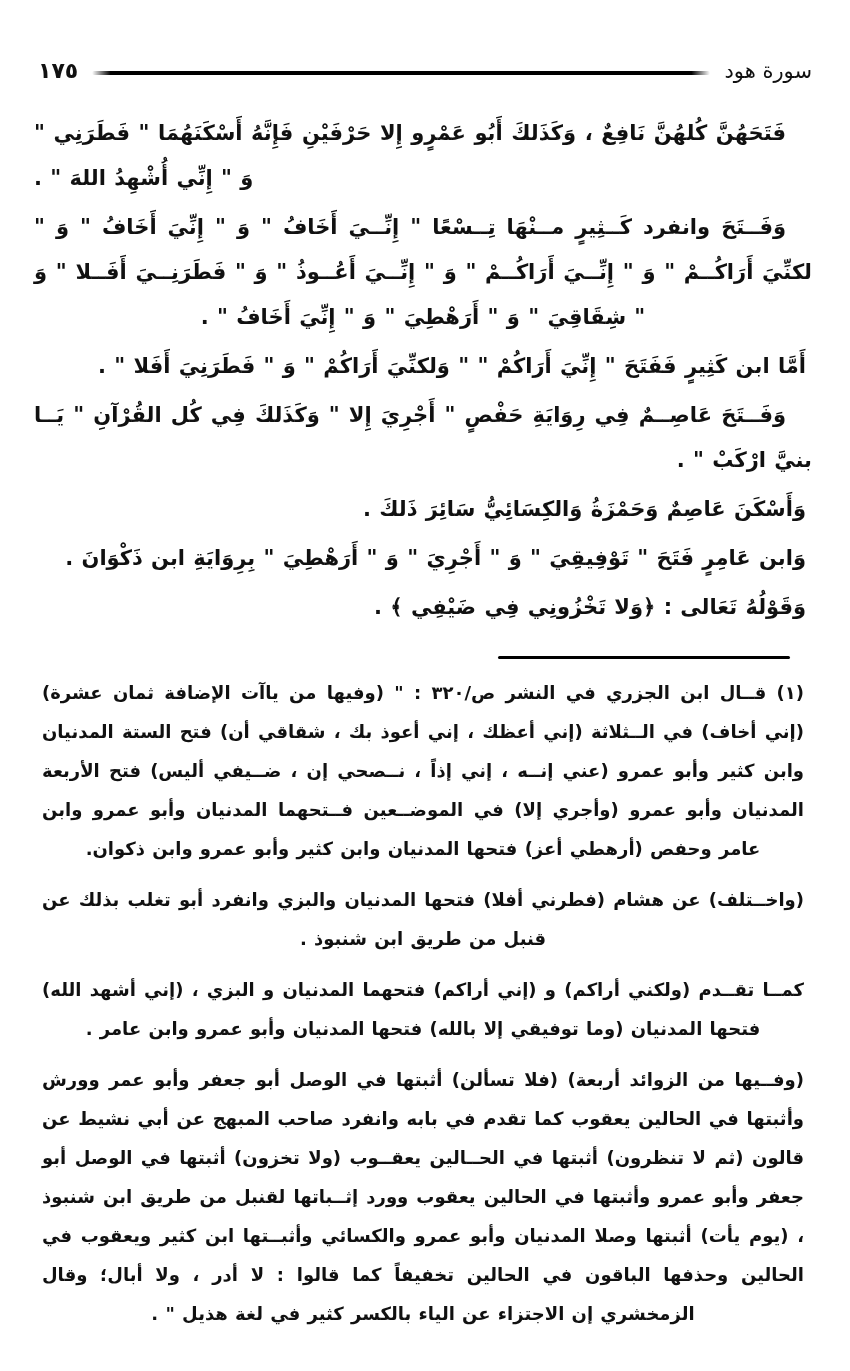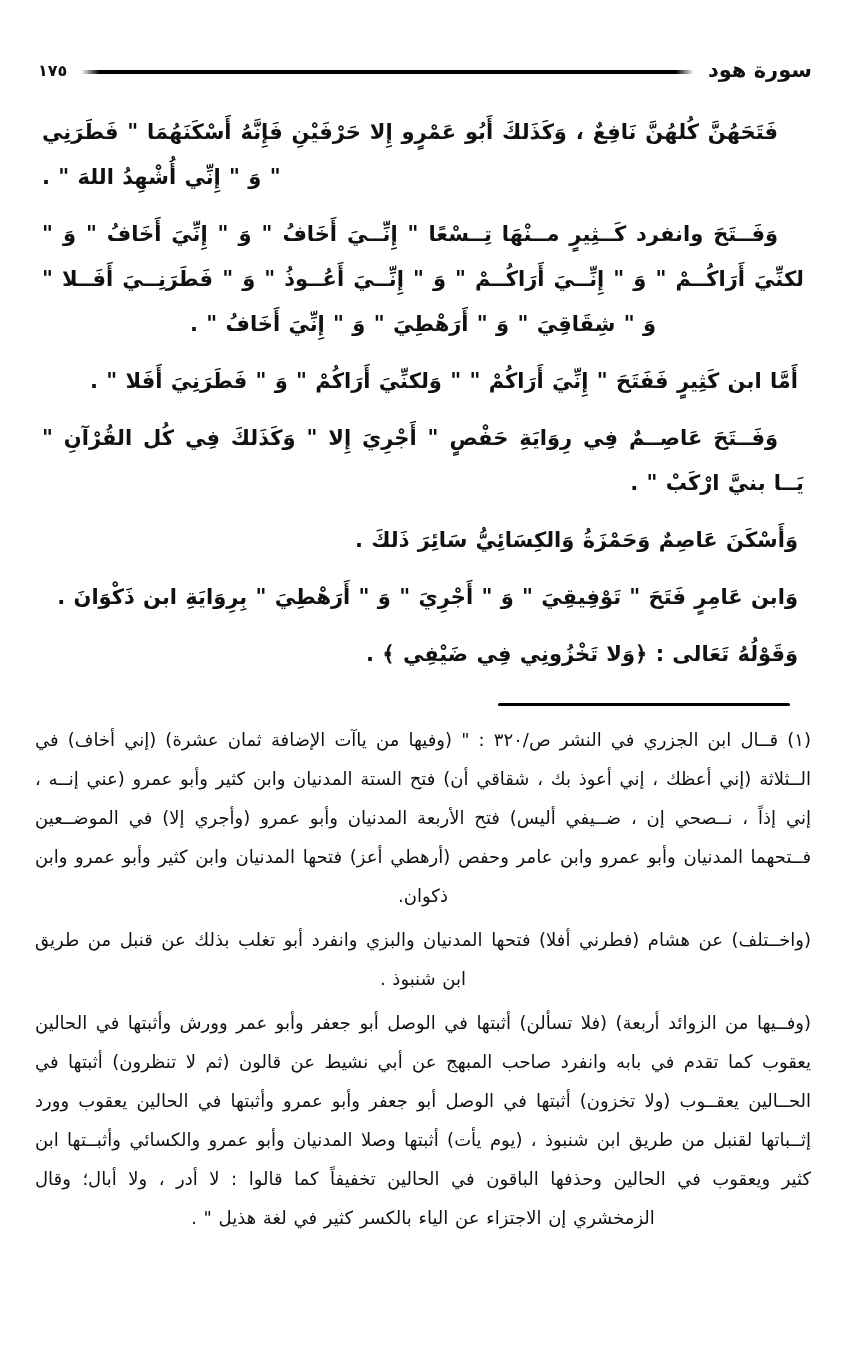--- a/index.html
+++ b/index.html
@@ -25,39 +25,39 @@
   
   .header {
     display: flex;
     align-items: center;
     gap: 14px;
     padding: 0 4px 0 8px;
     margin-bottom: 28px;
   }
   .section-title {
     font-size: 21px;
-    font-weight: bold;
+    font-weight: normal;
     white-space: nowrap;
   }
   .header-rule {
     flex: 1 1 auto;
     height: 4px;
     background: linear-gradient(to left, rgba(0,0,0,0) 0%, #000 3%, #000 97%, rgba(0,0,0,0) 100%);
     border-radius: 2px;
     margin-top: 4px;
   }
   .page-number {
-    font-size: 16px;
+    font-size: 22px;
     font-weight: bold;
     white-space: nowrap;
     letter-spacing: 2px;
   }
   
   .body-text p {
-    margin: 12px;
+    margin: 4px;
     font-size: 21px;
     line-height: 45px;
     font-weight: bold;
     text-align: justify;
     text-indent: 26px;
     word-spacing: 1px;
   }
   .body-text p.small-indent { text-indent: 6px; }
   .last-left   { text-align-last: left; }
   .last-center { text-align-last: center; }
@@ -69,24 +69,24 @@
   }
   
   .fn-sep {
     margin: 26px 26px 14px auto;  
     width: 292px;
     height: 3px;
     background: #000;
     border-radius: 2px;
   }
   .footnotes p {
-    margin: 5px;
+    margin: 12px;
     font-size: 18px;
     line-height: 39px;
-    font-weight: normal;
+    font-weight: bold;
     text-align: justify;
     text-align-last: center;
     word-spacing: 1px;
   }
 </style>
 </head>
 <body>
 
 <div class="page">
 
@@ -104,16 +104,17 @@
     <p class="small-indent">وَأَسْكَنَ عَاصِمٌ وَحَمْزَةُ وَالكِسَائِيُّ سَائِرَ ذَلكَ .</p>
     <p class="small-indent">وَابن عَامِرٍ فَتَحَ " تَوْفِيقِيَ " وَ " أَجْرِيَ " وَ " أَرَهْطِيَ " بِرِوَايَةِ ابن ذَكْوَانَ .</p>
     <p class="small-indent">وَقَوْلُهُ تَعَالى : ﴿وَلا تَخْزُونِي فِي ضَيْفِي ﴾ .</p>
   </div>
 
   <div class="fn-sep"></div>
 
   <div class="footnotes">
     <p>(١) قــال ابن الجزري في النشر ص/٣٢٠ : " (وفيها من ياآت الإضافة ثمان عشرة) (إني أخاف) في الــثلاثة (إني أعظك ، إني أعوذ بك ، شقاقي أن) فتح الستة المدنيان وابن كثير وأبو عمرو (عني إنــه ، إني إذاً ، نــصحي إن ، ضــيفي أليس) فتح الأربعة المدنيان وأبو عمرو (وأجري إلا) في الموضــعين فــتحهما المدنيان وأبو عمرو وابن عامر وحفص (أرهطي أعز) فتحها المدنيان وابن كثير وأبو عمرو وابن ذكوان.</p>
     <p>(واخــتلف) عن هشام (فطرني أفلا) فتحها المدنيان والبزي وانفرد أبو تغلب بذلك عن قنبل من طريق ابن شنبوذ .</p>
+    <p>كمــا تقــدم (ولكني أراكم) و (إني أراكم) فتحهما المدنيان و البزي ، (إني أشهد الله) فتحها المدنيان (وما توفيقي إلا بالله) فتحها المدنيان وأبو عمرو وابن عامر .</p>
     <p>(وفــيها من الزوائد أربعة) (فلا تسألن) أثبتها في الوصل أبو جعفر وأبو عمر وورش وأثبتها في الحالين يعقوب كما تقدم في بابه وانفرد صاحب المبهج عن أبي نشيط عن قالون (ثم لا تنظرون) أثبتها في الحــالين يعقــوب (ولا تخزون) أثبتها في الوصل أبو جعفر وأبو عمرو وأثبتها في الحالين يعقوب وورد إثــباتها لقنبل من طريق ابن شنبوذ ، (يوم يأت) أثبتها وصلا المدنيان وأبو عمرو والكسائي وأثبــتها ابن كثير ويعقوب في الحالين وحذفها الباقون في الحالين تخفيفاً كما قالوا : لا أدر ، ولا أبال؛ وقال الزمخشري إن الاجتزاء عن الياء بالكسر كثير في لغة هذيل " .</p>
   </div>
 
 </div>
 
 </body></html>

